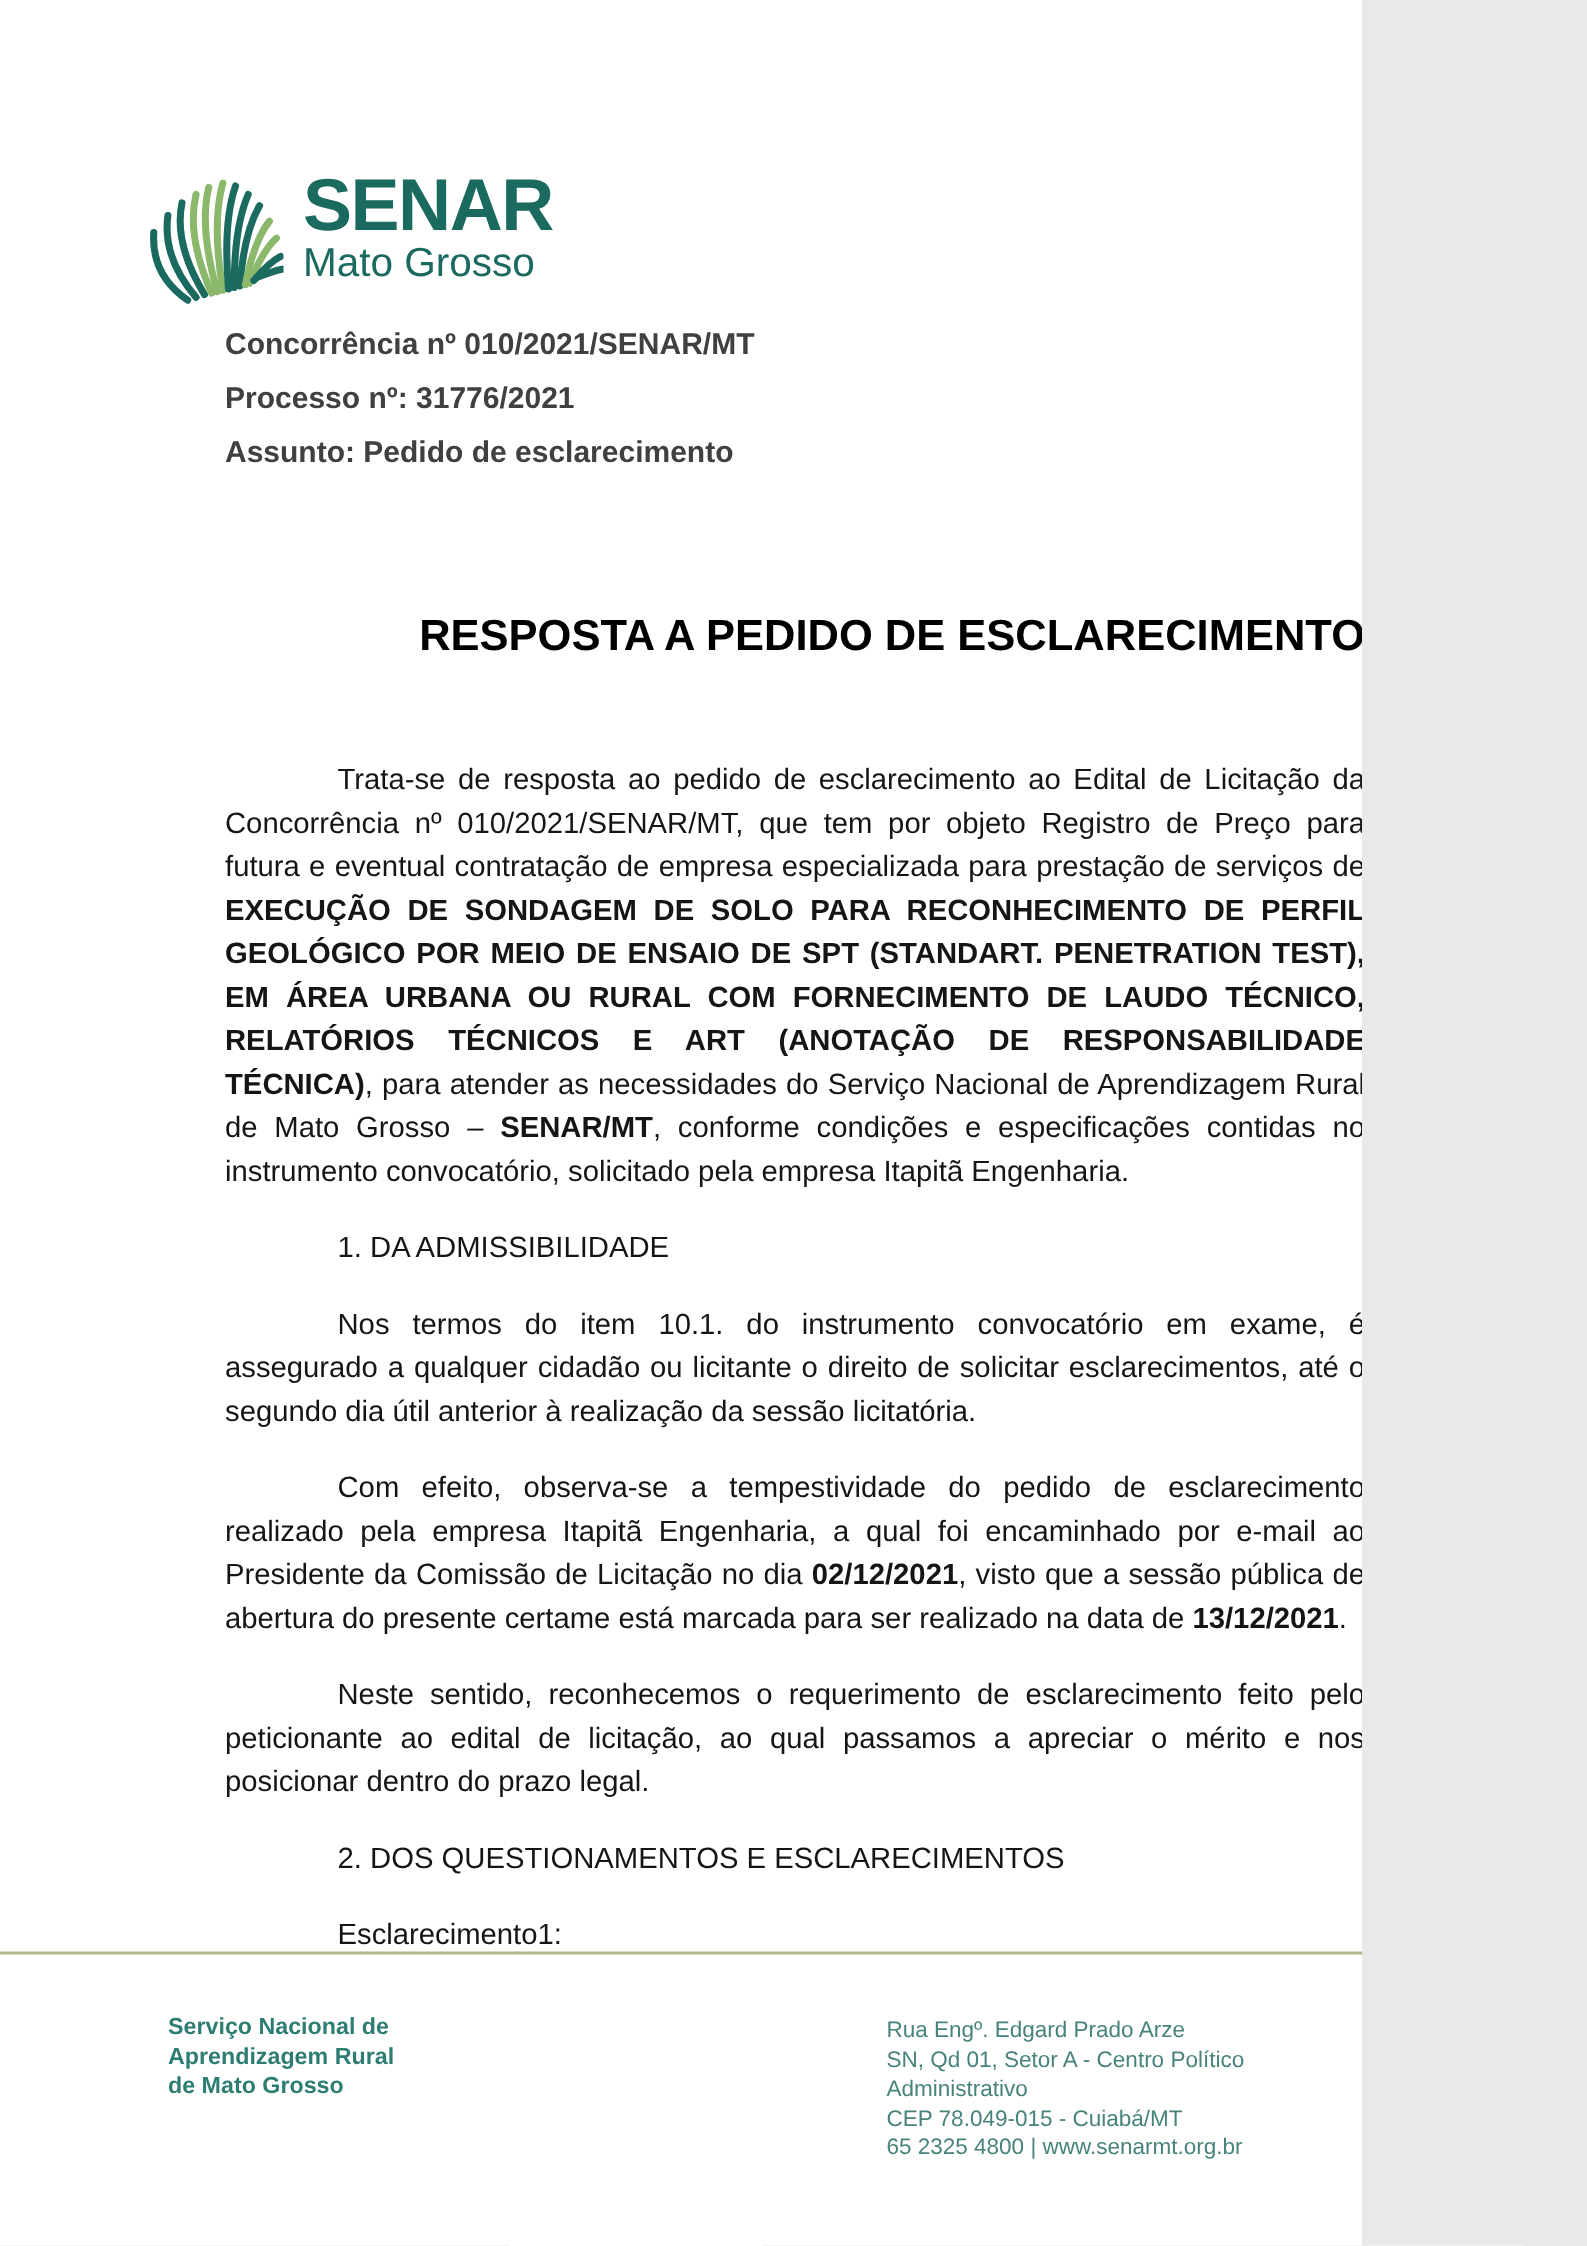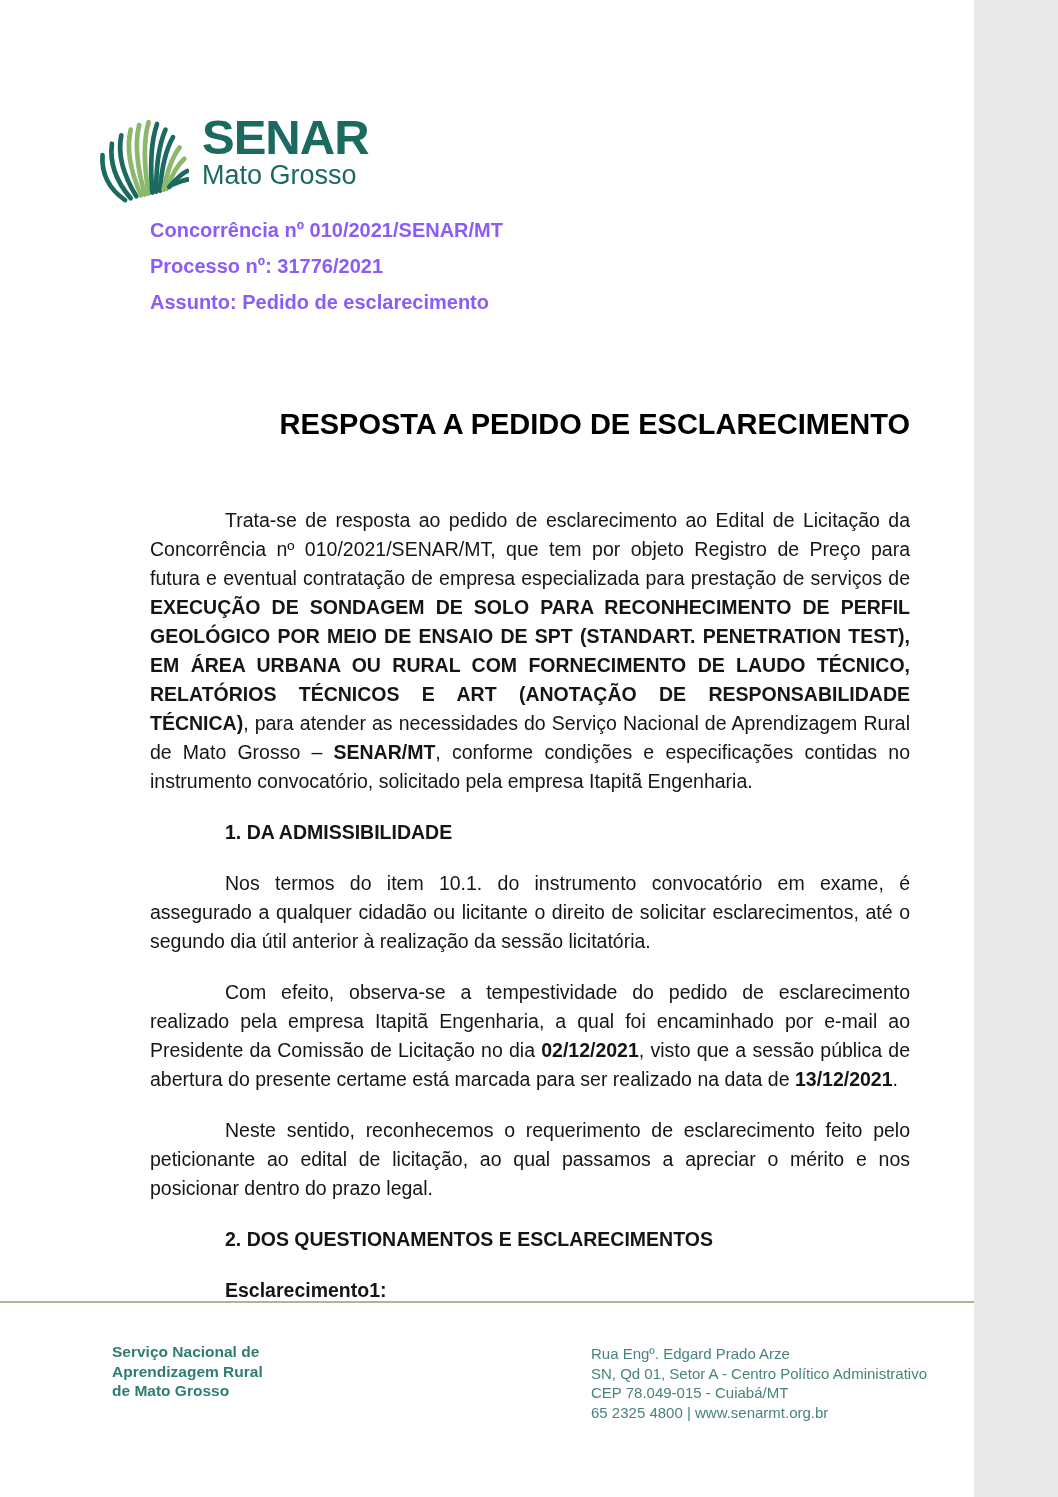--- a/index.html
+++ b/index.html
@@ -1,38 +1,39 @@
 <!DOCTYPE html>
 <html lang="pt"><head>
 <meta charset="utf-8">
 <style>
   html,body{margin:0;padding:0;background:#e9e9e9;}
   .page{
     position:relative;
-    width:974px;height:1497px;
+    width:880px;height:1497px;
     background:#ffffff;
     overflow:hidden;
     font-family:"Liberation Sans",sans-serif;
     color:#111;
+    padding-left:28px;
   }
   
   .logo-row{position:absolute;left:95px;top:106px;display:flex;align-items:flex-start;}
   .logo-mark{width:94px;height:98px;flex:0 0 auto;}
   .logo-text{margin-left:13px;padding-top:8px;}
   .logo-brand{font-weight:bold;font-size:49px;line-height:46px;letter-spacing:-1px;color:#1B6A60;}
   .logo-region{font-size:27px;line-height:30px;color:#1B6A60;}
   
-  .doc-header{position:absolute;left:150px;top:212px;font-weight:bold;font-size:20px;line-height:36px;color:#8b5cf6;}
+  .doc-header{position:absolute;left:150px;top:212px;font-weight:bold;font-size:20px;line-height:36px;color:#404040;}
   
   .doc-title{position:absolute;left:150px;top:408px;width:760px;text-align:right;font-weight:bold;font-size:29px;color:#000000;}
   
   .content{position:absolute;left:150px;top:506px;width:760px;font-size:19.5px;line-height:29px;color:#151515;}
   .content p{margin:0 0 22px 0;}
   .para{text-align:justify;text-indent:75px;}
-  .heading{font-weight:bold;margin-left:75px !important;margin-top:6px !important;}
+  .heading{font-weight:normal;margin-left:75px !important;margin-top:6px !important;}
   .quote{font-style:italic;text-indent:0;}
   
   .footer-sep{position:absolute;left:0;top:1301px;width:991px;height:2px;background:#B2B68C;}
   .footer-org{position:absolute;left:112px;top:1342px;font-weight:bold;font-size:15.5px;line-height:19.5px;color:#2E7D72;}
   .footer-addr{position:absolute;left:591px;top:1344px;font-size:15px;line-height:19.5px;color:#47837C;}
   
   .rail-line{position:absolute;left:989px;top:0;width:2px;height:1303px;background:#AFCC9E;}
   .rail-block{position:absolute;left:991px;top:117px;width:67px;height:80px;background:#83B167;}
   .rail-stripes{position:absolute;left:991px;top:1303px;width:67px;height:194px;
     background:repeating-linear-gradient(to bottom,#83B167 0px,#83B167 9px,#ffffff 9px,#ffffff 21.5px);}

